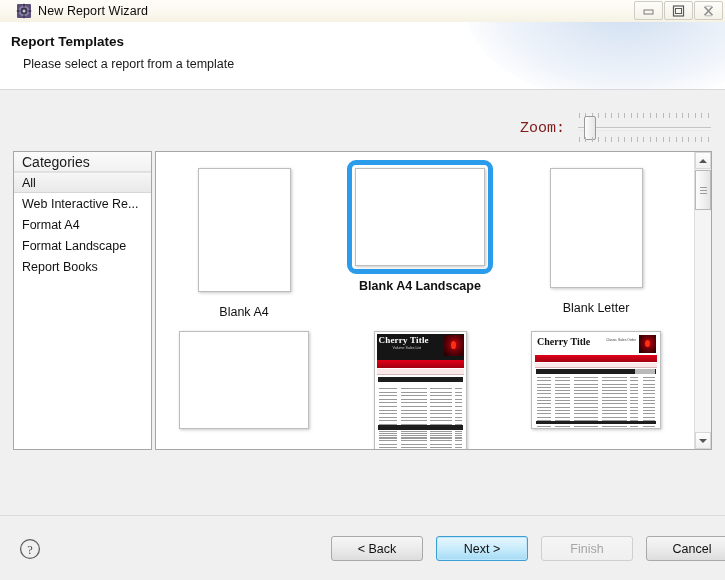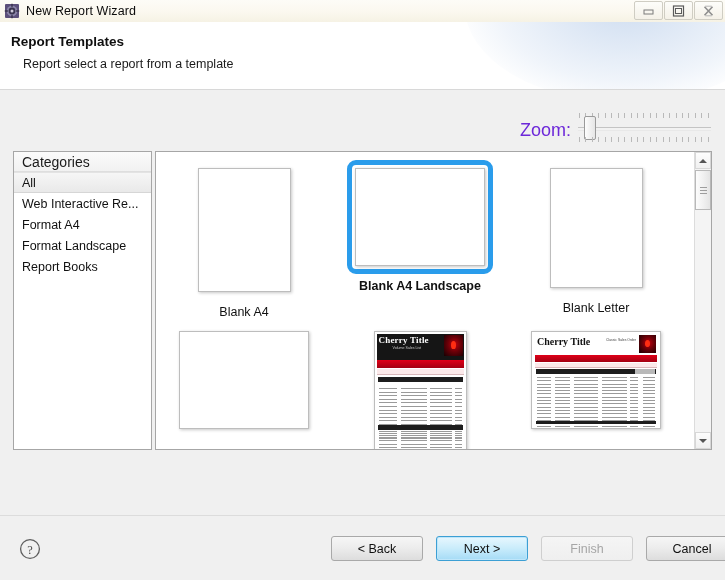--- a/index.html
+++ b/index.html
@@ -26,20 +26,21 @@
 
   
   .titlebar {
     position: absolute;
     left: 0; top: 0;
     width: 725px; height: 22px;
     background: linear-gradient(to bottom, #fdfcf7 0%, #fbf8ef 55%, #f6f2e4 100%);
     display: flex;
     align-items: center;
     box-sizing: border-box;
+    padding-left: 12px;
   }
   .title-icon {
     width: 16px; height: 16px;
     margin-left: 4px; margin-right: 6px;
     position: relative;
     flex: 0 0 auto;
   }
   .title-icon svg { display: block; }
   .title-text {
     font-size: 12.5px;
@@ -110,22 +111,23 @@
 
   
   .zoom-row {
     position: absolute;
     left: 515px; top: 18px;
     width: 200px; height: 42px;
   }
   .zoom-label {
     position: absolute;
     left: 5px; top: 12px;
-    font-size: 18px;
-    color: #6d28d9;
+    font-size: 15px;
+    color: #7f1d1d;
+    font-family: Liberation Mono, monospace;
   }
   .slider {
     position: absolute;
     left: 58px; top: 0px;
     width: 140px; height: 42px;
   }
   .slider-ticks {
     position: absolute;
     left: 6px;
     width: 130px;
@@ -468,21 +470,21 @@
           <path d="M2.5 1.8 L10.5 10.2 M10.5 1.8 L2.5 10.2" stroke="#8e8e8e" stroke-width="1.6" fill="none"></path>
           <path d="M3.2 1.2 L9.8 1.2 M3.2 10.8 L9.8 10.8" stroke="#b5b5b5" stroke-width="1" fill="none"></path>
         </svg>
       </div>
     </div>
   </div>
 
   <div class="header">
     <div class="header-glow"></div>
     <div class="header-title">Report Templates</div>
-    <div class="header-sub">Report select a report from a template</div>
+    <div class="header-sub">Please select a report from a template</div>
   </div>
 
   <div class="body-area">
 
     <div class="zoom-row">
       <div class="zoom-label">Zoom:</div>
       <div class="slider">
         <div class="slider-ticks top">
           <span></span>
             <span></span>

